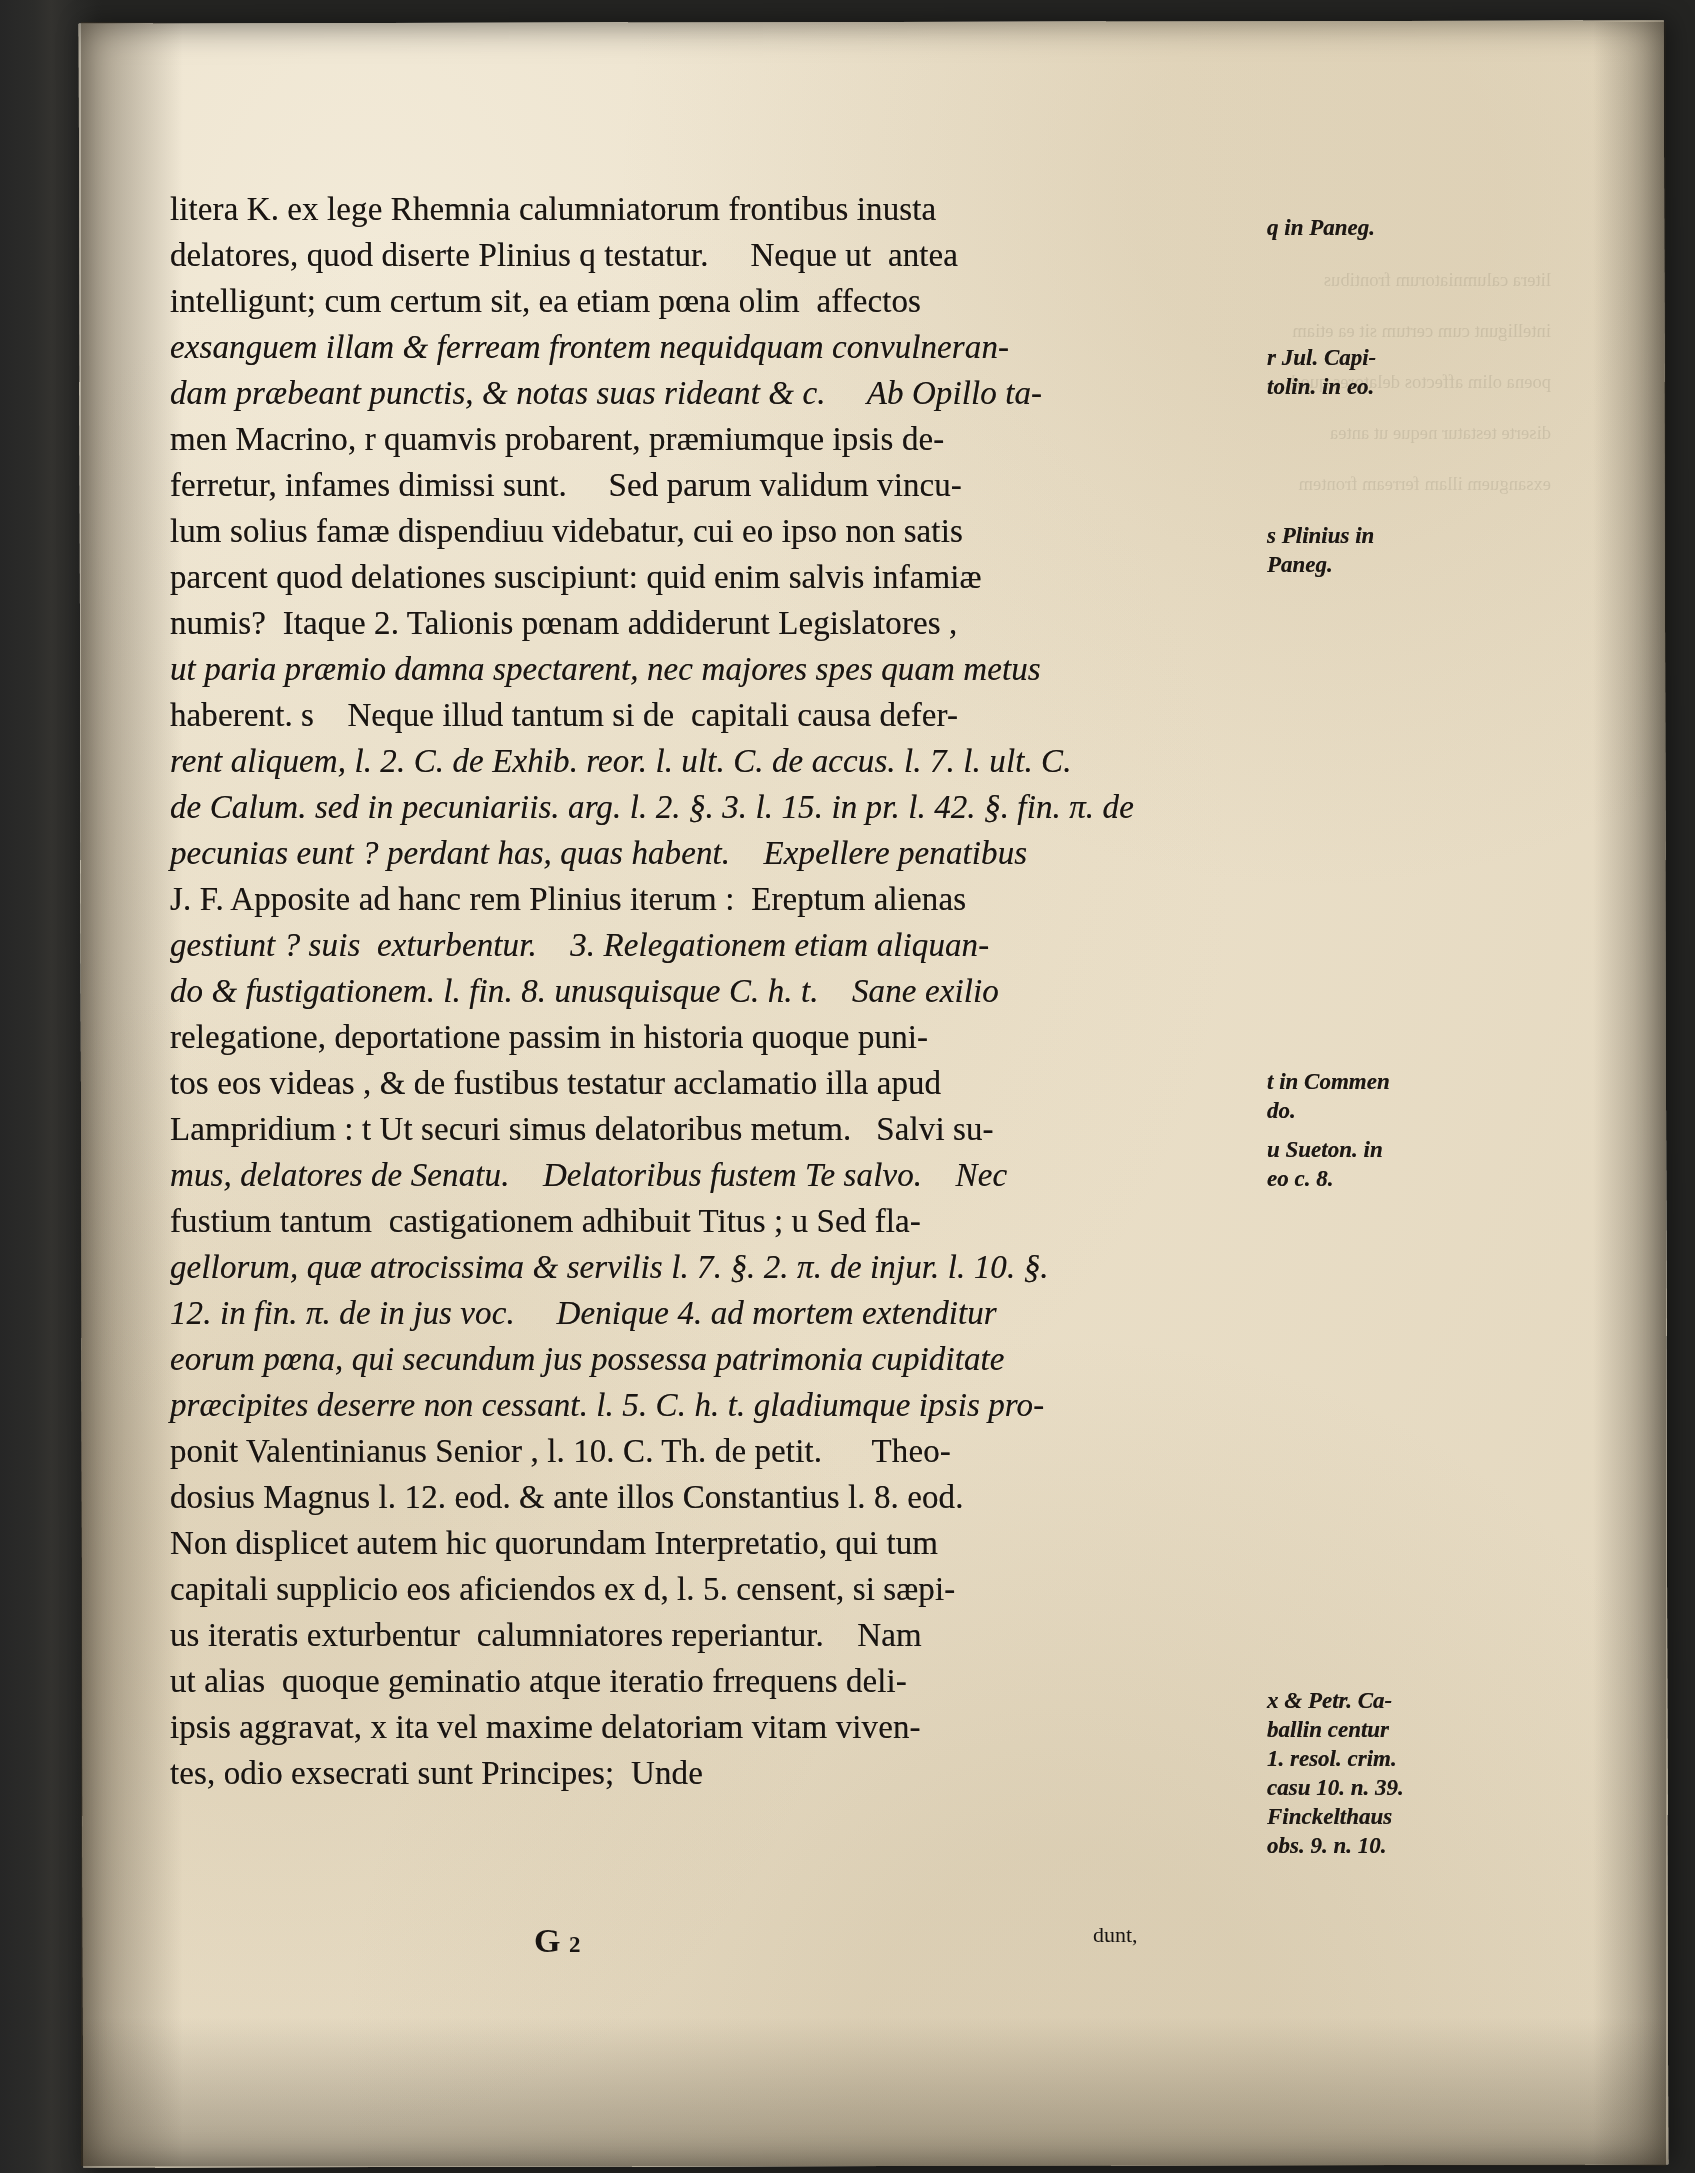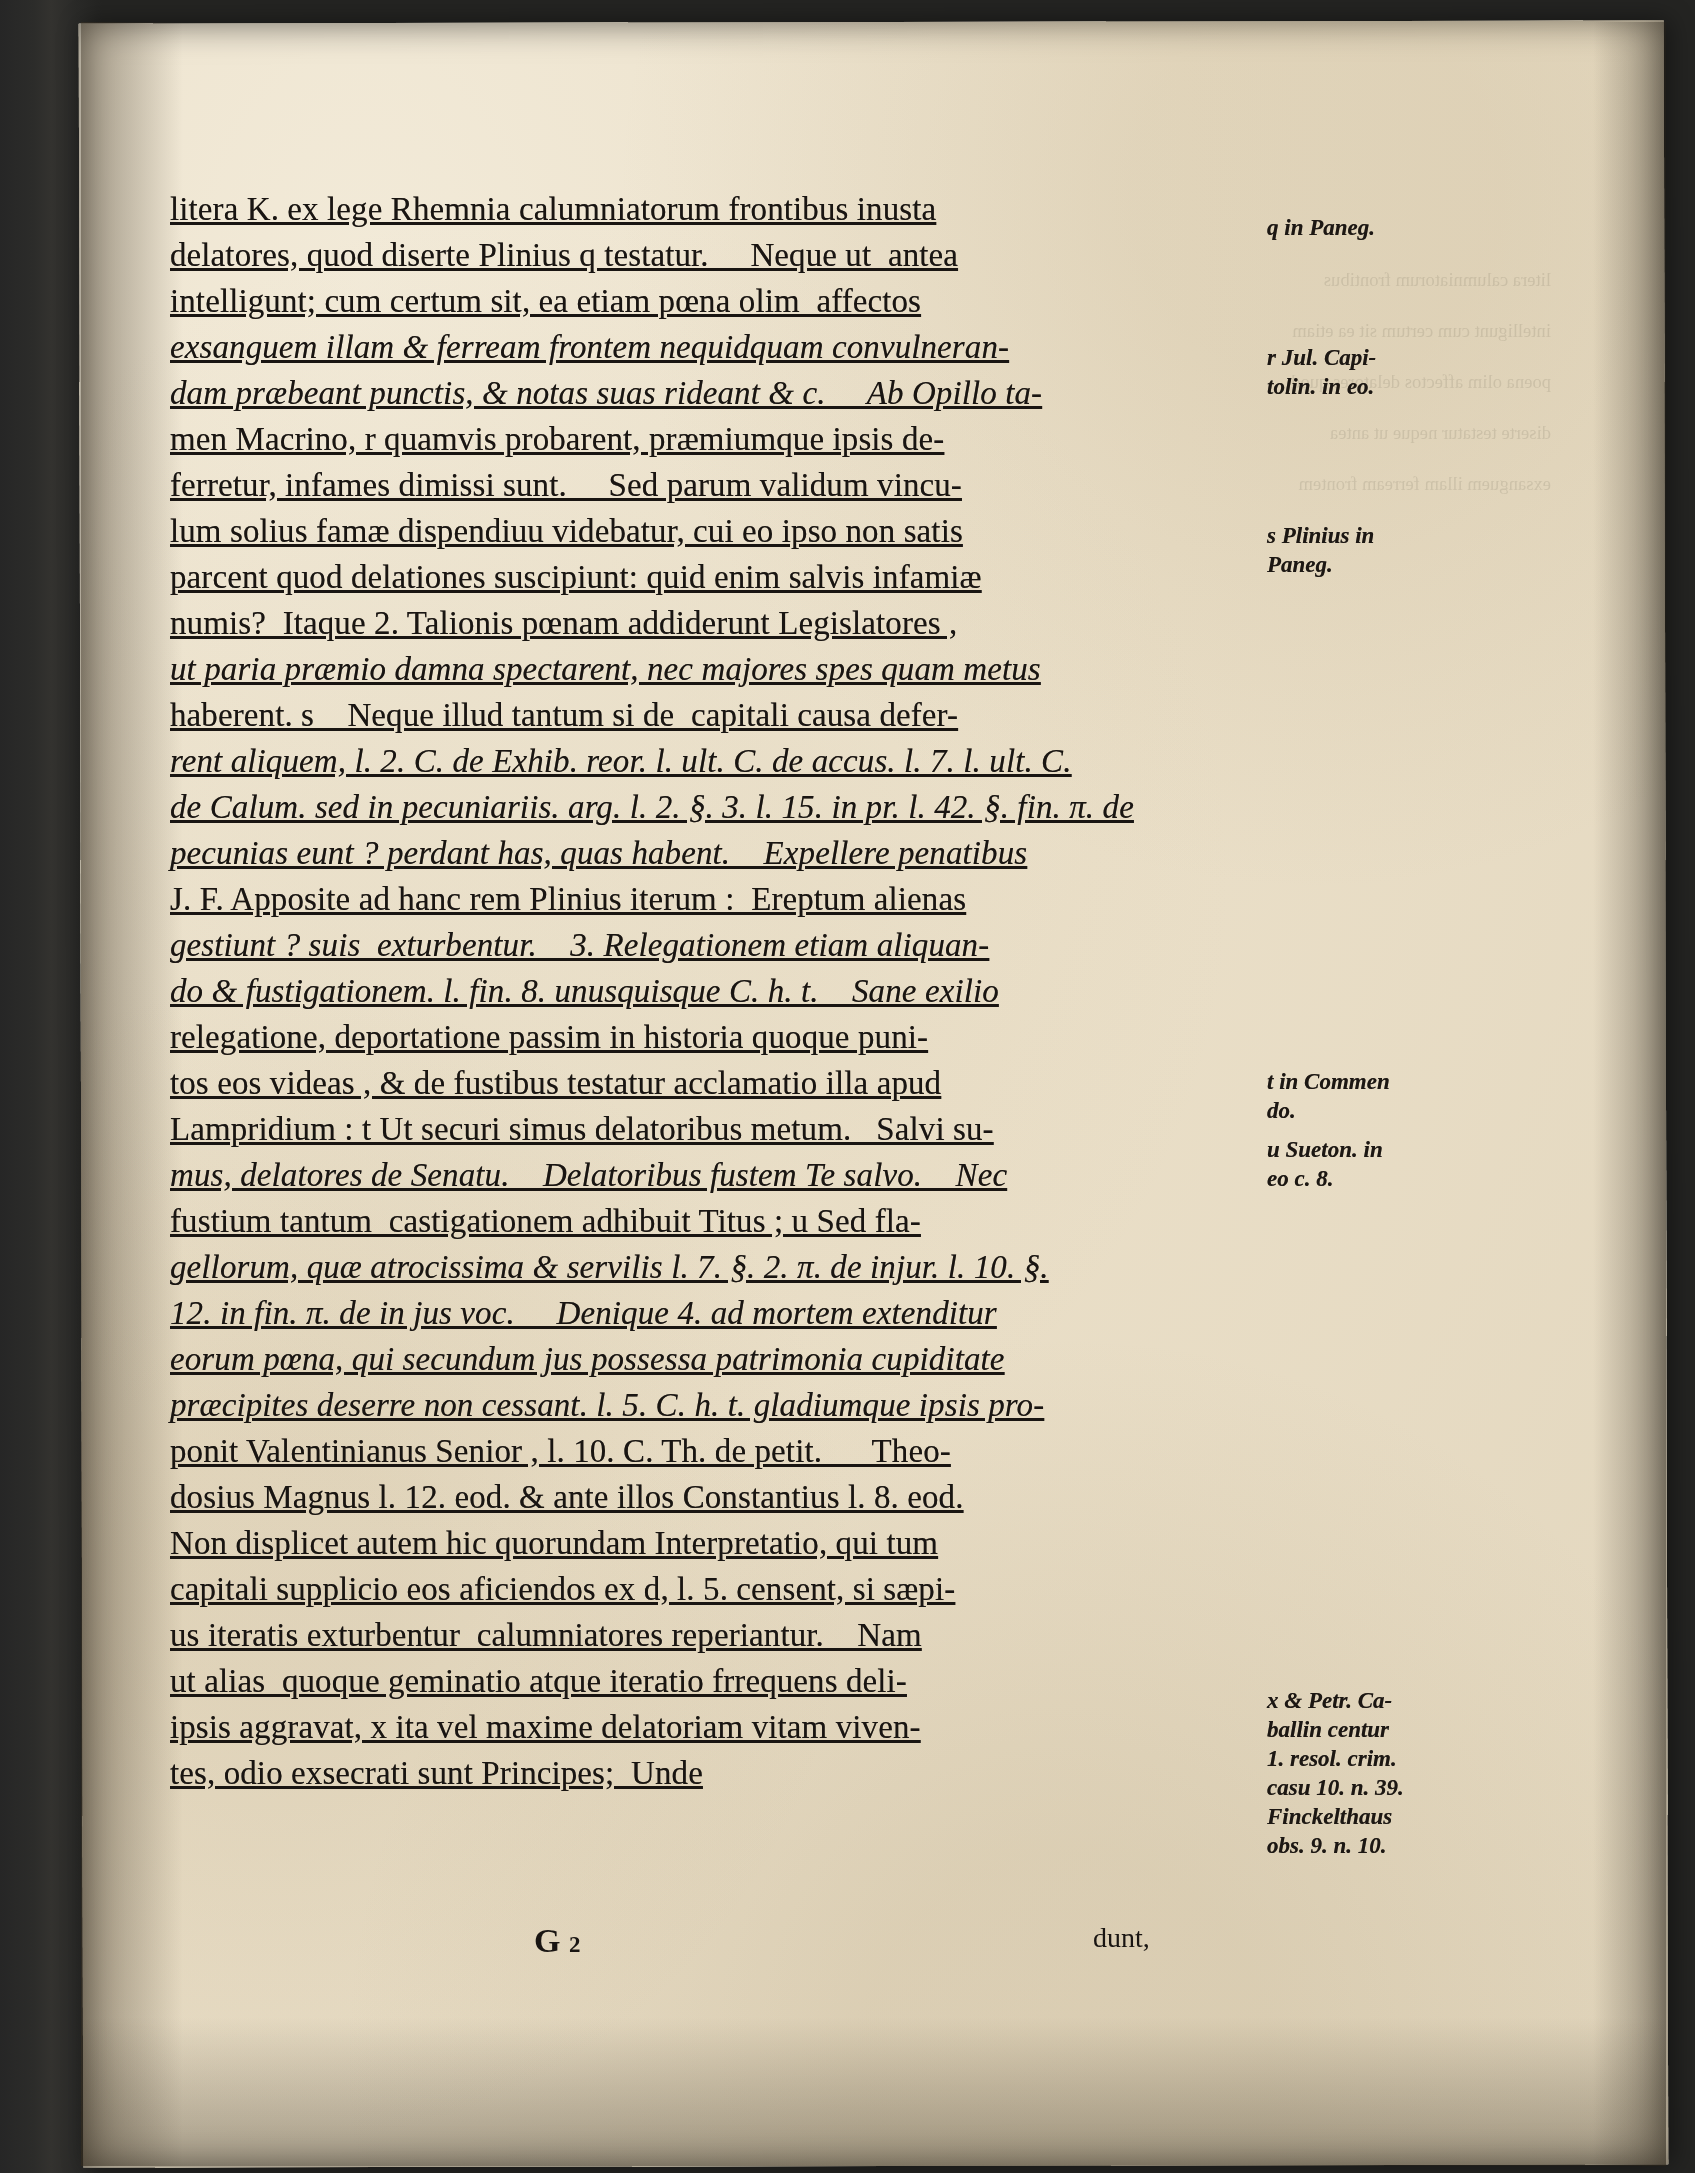--- a/index.html
+++ b/index.html
@@ -107,21 +107,20 @@
     width: 1093px;
     color: #191512;
     font-size: 33px;
     line-height: 46px;
     font-family: "Liberation Serif", serif;
   }
   .textblock .ln {
     display: block;
     white-space: pre;
     letter-spacing: 0.1px;
-    text-decoration: underline;
   }
   .it { font-style: italic; }
 
   
   .textblock, .margin-notes, .footline {
     text-shadow: 0 0 0.5px rgba(25,20,16,0.55);
   }
 
   
   .margin-notes {
@@ -158,21 +157,21 @@
     top: 1922px;
     font-size: 34px;
     color: #191512;
     font-weight: bold;
   }
   .sig .num { font-size: 23px; }
   .catchword {
     position: absolute;
     left: 1093px;
     top: 1922px;
-    font-size: 28px;
+    font-size: 22px;
     color: #191512;
   }
 </style>
 </head>
 <body>
 
 <div id="scan">
 
   <div class="bed"></div>
 

